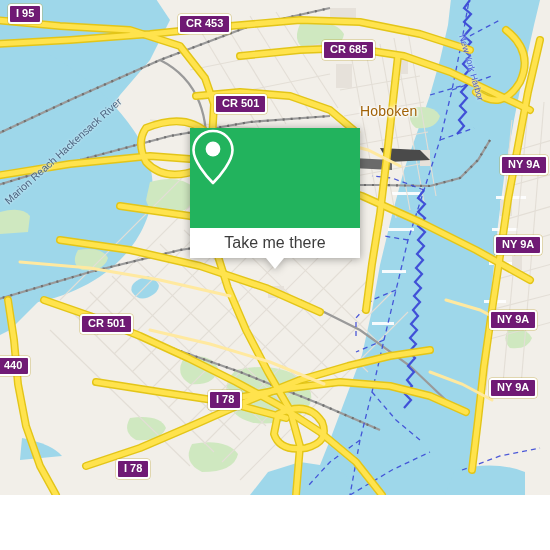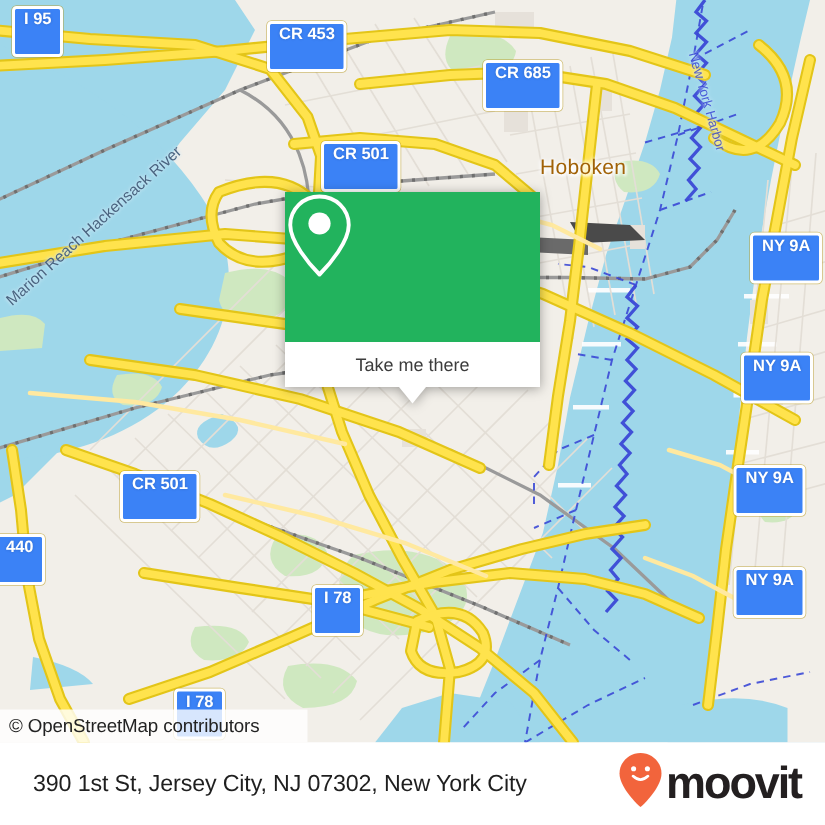--- a/index.html
+++ b/index.html
@@ -20,23 +20,23 @@
   
   #attrib {
     position:absolute; left:0; bottom:0; width:205px; height:22px;
     background:rgba(255,255,255,0.80);
     display:flex; align-items:center; padding-left:6px;
     font-size:12.5px; color:#222; letter-spacing:-0.1px; white-space:nowrap;
   }
 
   
   .shield {
-    position:absolute; background:#3b82f6; border:2px solid #ffffff;
+    position:absolute; background:#701a75; border:2px solid #ffffff;
     border-radius:3px; color:#ffffff; font-weight:bold; font-size:11px;
-    padding:1px 6px 16px 6px; line-height:13px; white-space:nowrap;
+    padding:1px 6px 2px 6px; line-height:13px; white-space:nowrap;
     text-shadow:0 0 2px rgba(0,0,0,.18);
     box-shadow:0 0 0 0.5px rgba(180,150,20,.55);
   }
   
   .place {
     position:absolute; color:#a16207; white-space:nowrap;
     font-size:17px; letter-spacing:.2px;
     text-shadow:0 0 3px #fff,0 0 3px #fff,0 0 4px #fff,1px 1px 2px #fff;
   }
   .place.small { font-size:14px; }
@@ -51,21 +51,21 @@
     position:absolute; left:190px; top:128px; width:170px;
     filter:drop-shadow(0 1px 4px rgba(0,0,0,.35));
   }
   #popup-head {
     height:100px; background:#22b35d;
     display:flex; align-items:center; justify-content:center;
   }
   #popup-foot {
     height:30px; background:#ffffff;
     display:flex; align-items:center; justify-content:center;
-    font-size:12px; color:#3c3c3c;
+    font-size:16px; color:#3c3c3c;
   }
   #popup-tail {
     position:absolute; left:50%; margin-left:-9px; top:130px;
     width:0; height:0; border-left:9px solid transparent;
     border-right:9px solid transparent; border-top:11px solid #ffffff;
   }
 
   
   #footer {
     position:absolute; left:0; top:495px; width:550px; height:55px;
@@ -336,49 +336,32 @@
     <div class="shield" style="left:214px; top:94px;">CR 501</div>
     <div class="shield" style="left:500px; top:155px;">NY 9A</div>
     <div class="shield" style="left:494px; top:235px;">NY 9A</div>
     <div class="shield" style="left:489px; top:310px;">NY 9A</div>
     <div class="shield" style="left:489px; top:378px;">NY 9A</div>
     <div class="shield" style="left:80px; top:314px;">CR 501</div>
     <div class="shield" style="left:-4px;  top:356px;">440</div>
     <div class="shield" style="left:208px; top:390px;">I 78</div>
     <div class="shield" style="left:116px; top:459px;">I 78</div>
 
-    <div id="attrib">
-      <span>© OpenStreetMap contributors</span>
-    </div>
 
     <div id="popup">
       <div id="popup-head">
         <span>
           <svg width="46" height="58" viewBox="0 0 46 58" aria-hidden="true">
             <path d="M23 3 C12 3 3.5 11.5 3.5 22 C3.5 33 16 48 23 55 C30 48 42.5 33 42.5 22 C42.5 11.5 34 3 23 3 Z" fill="none" stroke="#ffffff" stroke-width="2.6" stroke-linejoin="round"></path>
             <circle cx="23" cy="21" r="7.4" fill="#ffffff"></circle>
           </svg>
         </span>
       </div>
       <div id="popup-foot">
         <span>Take me there</span>
       </div>
       <div id="popup-tail"></div>
     </div>
 
   </div>
 
-  <div id="footer">
-    <div id="addr">390 1st St, Jersey City, NJ 07302, New York City</div>
-    <div id="brand">
-      <span>
-        <svg width="30" height="38" viewBox="0 0 30 38" aria-hidden="true">
-          <path d="M15 1 C7.3 1 1 7.2 1 14.6 C1 23 11 33.5 15 37 C19 33.5 29 23 29 14.6 C29 7.2 22.7 1 15 1 Z" fill="#f2643c"></path>
-          <circle cx="10.4" cy="11.5" r="1.7" fill="#ffffff"></circle>
-          <circle cx="19.6" cy="11.5" r="1.7" fill="#ffffff"></circle>
-          <path d="M10 16.4 q 5 4.6 10 0" fill="none" stroke="#ffffff" stroke-width="1.8" stroke-linecap="round"></path>
-        </svg>
-      </span>
-      <span id="brand-word">moovit</span>
-    </div>
-  </div>
 
 </div>
 
 </body></html>

